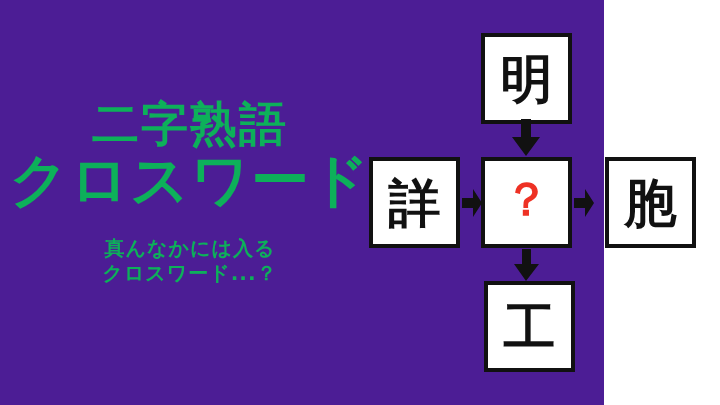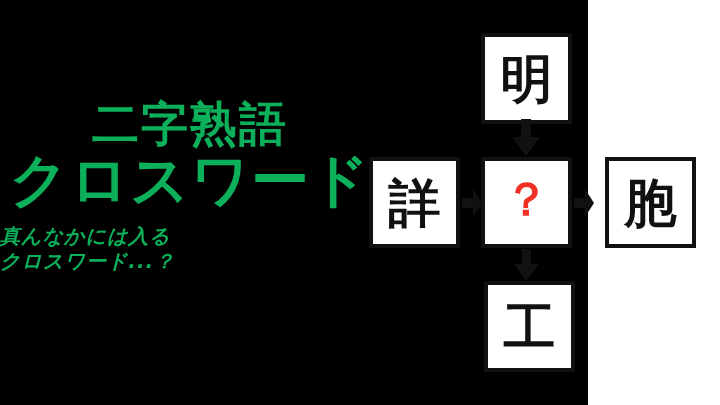--- a/index.html
+++ b/index.html
@@ -12,21 +12,22 @@
     background: #ffffff;
     font-family: "DejaVu Sans", "Liberation Sans", sans-serif;
     overflow: hidden;
     position: relative;
   }
 
   #stage {
     position: relative;
     width: 588px;
     height: 405px;
-    background: #000000;
+    background: #4c1d95;
+    padding-left: 16px;
   }
 
   
   .headline-block {
     position: absolute;
     left: 0px;
     top: 96px;
     width: 380px;
     text-align: center;
   }
@@ -36,23 +37,22 @@
     font-size: 47px;
     line-height: 56px;
     letter-spacing: 2px;
     white-space: nowrap;
   }
   .title-line.line2 {
     font-size: 58px;
     letter-spacing: 1px;
   }
   .subtitle-block {
-    margin-top: 16px;
-    text-align: left;
-    font-style: italic;
+    margin-top: 28px;
+    text-align: center;
   }
   .subtitle-line {
     color: #0db05a;
     font-weight: 700;
     font-size: 20px;
     line-height: 25px;
     letter-spacing: 1px;
     white-space: nowrap;
   }
 

